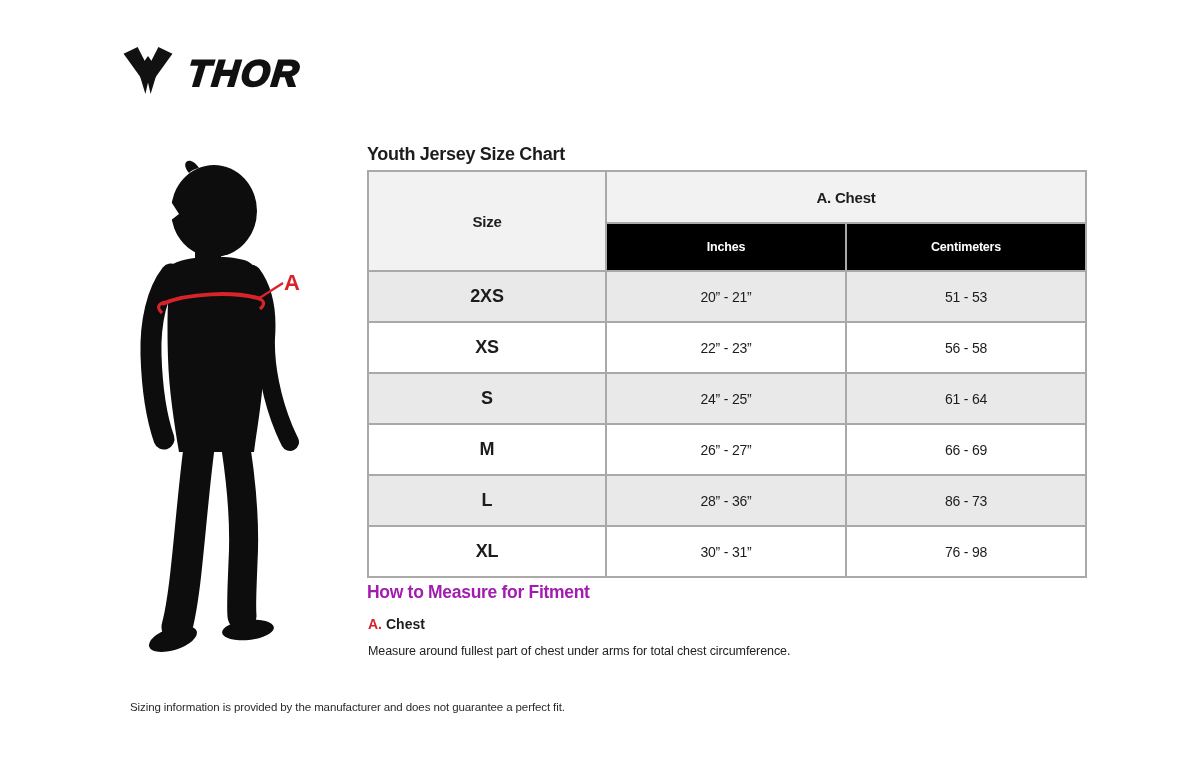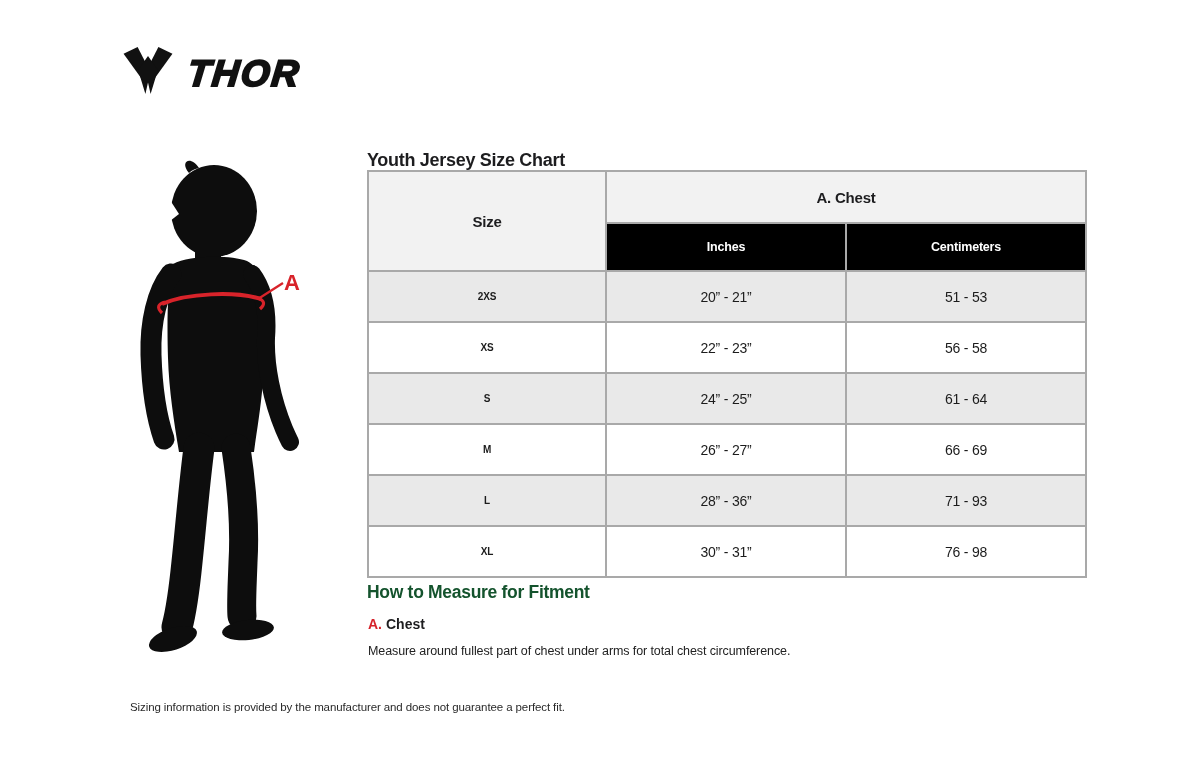--- a/index.html
+++ b/index.html
@@ -15,21 +15,21 @@
   .logo-icon svg { display: block; }
   .logo-word {
     font-style: italic; font-weight: 700; font-size: 37px; line-height: 1;
     letter-spacing: 2px; transform: skewX(-6deg);
     color: #111; -webkit-text-stroke: 2px #111;
     padding-top: 4px;
   }
 
   
   .chart-title {
-    position: absolute; left: 367px; top: 150px;
+    position: absolute; left: 367px; top: 144px;
     font-size: 18px; font-weight: 700; letter-spacing: -0.3px; color: #1d1d1f;
   }
 
   
   .figure-wrap { position: absolute; left: 115px; top: 150px; width: 250px; height: 530px; }
 
   
   .size-table {
     position: absolute; left: 367px; top: 170px; width: 718px;
     border-collapse: collapse; table-layout: fixed;
@@ -41,27 +41,27 @@
     border: 2px solid #a9a9a9; text-align: center; vertical-align: middle;
     letter-spacing: -0.2px;
   }
   .size-table .hdr { background: #f2f2f2; font-size: 15px; font-weight: 700; color: #1d1d1f; }
   .size-table .hdr-top { height: 52px; }
   .size-table .bar {
     background: #000000; color: #ffffff; font-size: 12.5px; font-weight: 700;
     height: 20px; padding: 16px;
   }
   .size-table td { height: 51px; font-size: 14px; color: #1c1c1c; }
-  .size-table td.size-cell { font-weight: 700; font-size: 10px; }
+  .size-table td.size-cell { font-weight: 700; font-size: 18px; }
   .size-table tr.alt td { background: #e9e9e9; }
 
   
   .howto-heading {
     position: absolute; left: 367px; top: 582px;
-    font-size: 17.5px; font-weight: 700; letter-spacing: -0.3px; color: #14532d;
+    font-size: 17.5px; font-weight: 700; letter-spacing: -0.3px; color: #a21caf;
   }
   .measure-item { position: absolute; left: 368px; top: 616px; }
   .measure-item .mi-title { font-size: 14px; font-weight: 700; color: #1d1d1f; }
   .measure-item .mi-letter { color: #d6232b; margin-right: 4px; }
   .measure-item .mi-desc { font-size: 12.5px; color: #222; margin-top: 12px; letter-spacing: -0.1px; }
 
   
   .footer {
     position: absolute; left: 130px; top: 700px;
     font-size: 11.5px; line-height: 15px; color: #2a2a2a; letter-spacing: -0.1px;
@@ -158,21 +158,21 @@
       <td>61 - 64</td>
     </tr>
     <tr>
       <td class="size-cell">M</td>
       <td>26” - 27”</td>
       <td>66 - 69</td>
     </tr>
     <tr class="alt">
       <td class="size-cell">L</td>
       <td>28” - 36”</td>
-      <td>71 - 93</td>
+      <td>86 - 73</td>
     </tr>
     <tr>
       <td class="size-cell">XL</td>
       <td>30” - 31”</td>
       <td>76 - 98</td>
     </tr>
   </tbody>
 </table>
 
 <div class="howto-heading">How to Measure for Fitment</div>

